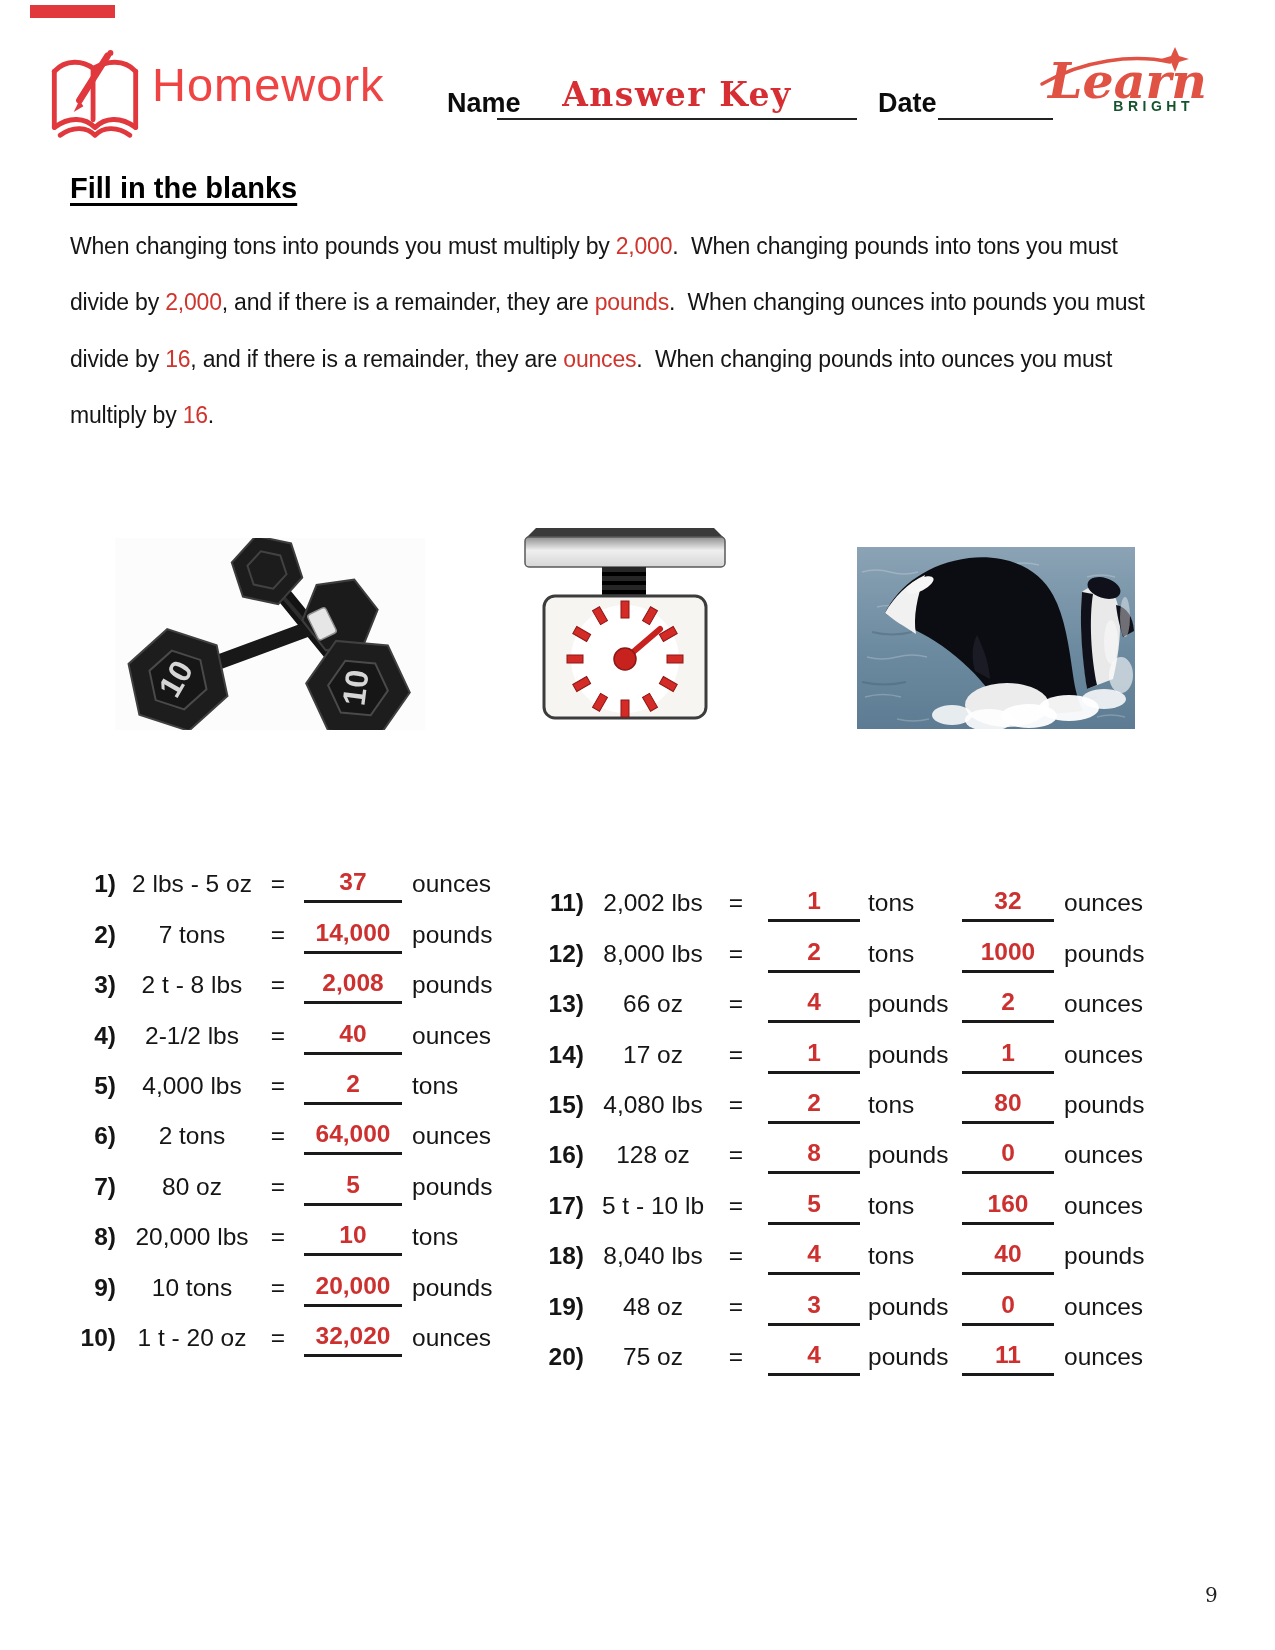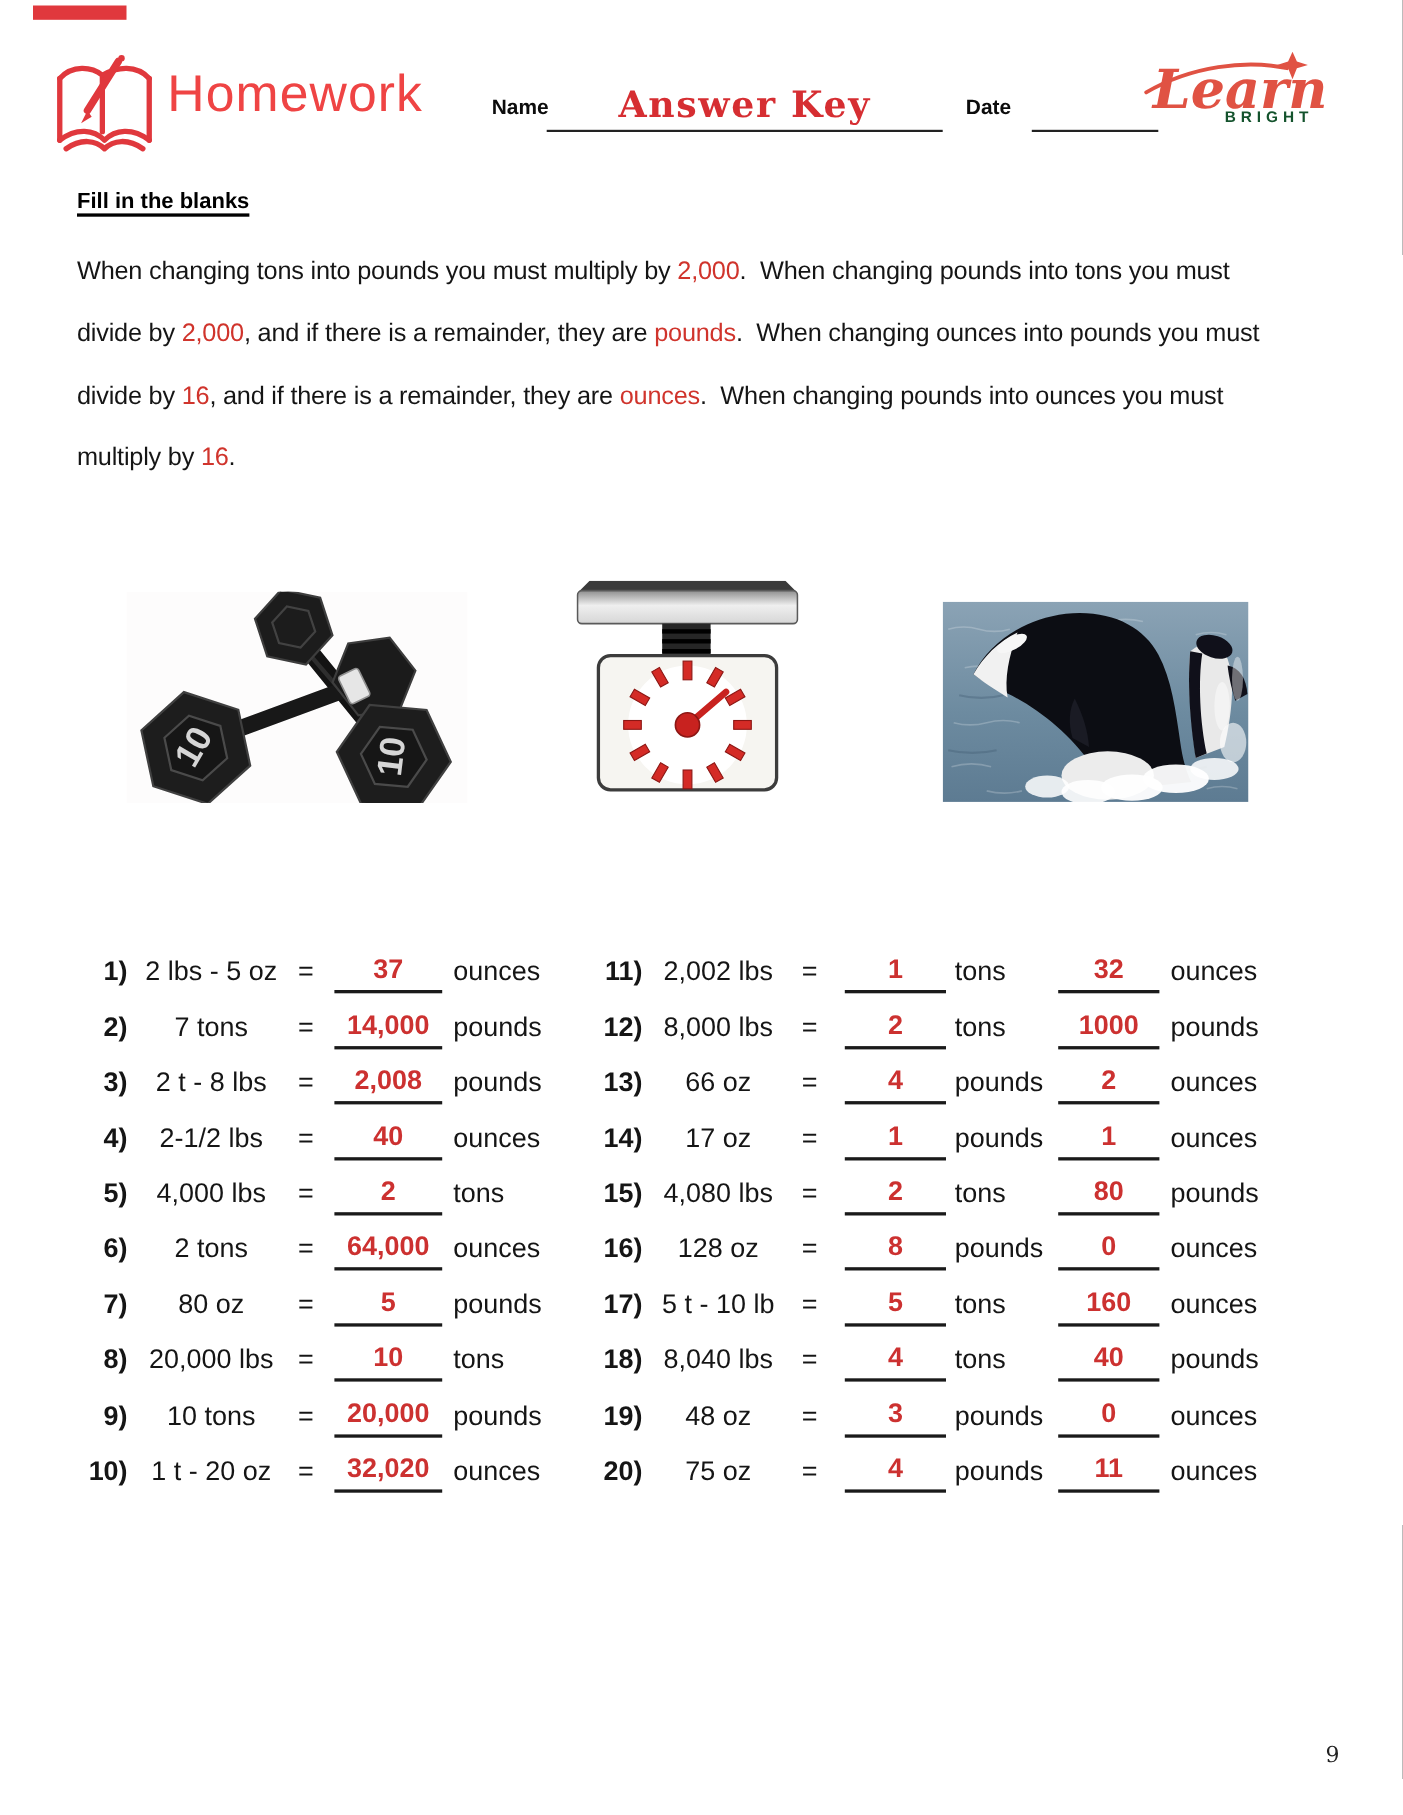--- a/index.html
+++ b/index.html
@@ -9,21 +9,21 @@
     background:#ffffff; overflow:hidden;
     font-family:"Liberation Sans", sans-serif; color:#151515;
   }
   
   .top-strip { position:absolute; left:30px; top:5px; width:85px; height:13px; background:#e0383d; }
   .book-icon { position:absolute; left:45px; top:50px; width:100px; height:92px; }
   .homework-title {
     position:absolute; left:152px; top:57px;
     font-size:47px; letter-spacing:1px; color:#ef4444; font-weight:500;
   }
-  .hdr-label { position:absolute; font-size:19px; font-weight:bold; color:#0c0c0c; }
+  .hdr-label { position:absolute; font-size:27px; font-weight:bold; color:#0c0c0c; }
   .name-label { left:447px; top:88px; }
   .date-label { left:878px; top:88px; }
   .name-line {
     position:absolute; left:497px; top:70px; width:360px; height:50px;
     border-bottom:2.5px solid #222; text-align:center;
   }
   .answer-key {
     font-family:"DejaVu Serif", serif; font-weight:bold;
     font-size:33px; letter-spacing:1.5px; color:#d62e32; line-height:50px;text-align:right;
   }
@@ -35,35 +35,35 @@
     font-size:49px; color:#e05243; letter-spacing:0px;
   }
   .bright-caps {
     position:absolute; right:2px; top:52px;
     font-size:14px; font-weight:bold; letter-spacing:4.5px; color:#14532d;
   }
   .swoosh { position:absolute; left:0; top:0; width:158px; height:42px; }
   
   .section-title {
     position:absolute; left:70px; top:172px;
-    font-size:20px; font-weight:bold; color:#000;
+    font-size:29px; font-weight:bold; color:#000;
     text-decoration:underline; text-decoration-thickness:2.5px; text-underline-offset:5px;
   }
   .paragraph { position:absolute; left:70px; top:218px; width:1160px; font-size:23px; color:#151515; }
   .pline { white-space:pre; line-height:56.4px; letter-spacing:-0.2px; }
   .pline .red { color:#d0342c; }
   
   .img-box { position:absolute; }
   .dumbbells-box { left:115px; top:538px; width:310px; height:192px; }
   .scale-box { left:524px; top:528px; width:202px; height:192px; }
   .orca-box { left:857px; top:547px; width:278px; height:182px; }
   
   .col { position:absolute; font-size:24.5px; }
   .col-left { left:78px; top:859px; width:460px; }
-  .col-right { left:540px; top:859px; width:700px; }
+  .col-right { left:540px; top:878px; width:700px; }
   .prow { display:flex; align-items:center; height:50.45px; }
   .pnum { font-weight:bold; text-align:right; padding-right:6px; }
   .col-left .pnum { width:44px; } .col-right .pnum { width:50px; }
   .pexpr { text-align:center; }
   .col-left .pexpr { width:140px; } .col-right .pexpr { width:126px; }
   .peq { text-align:center; }
   .col-left .peq { width:32px; } .col-right .peq { width:40px; }
   .pans {
     text-align:center; color:#cc3130; font-weight:600;
     border-bottom:3px solid #1a1a1a; height:38px; line-height:34px;

